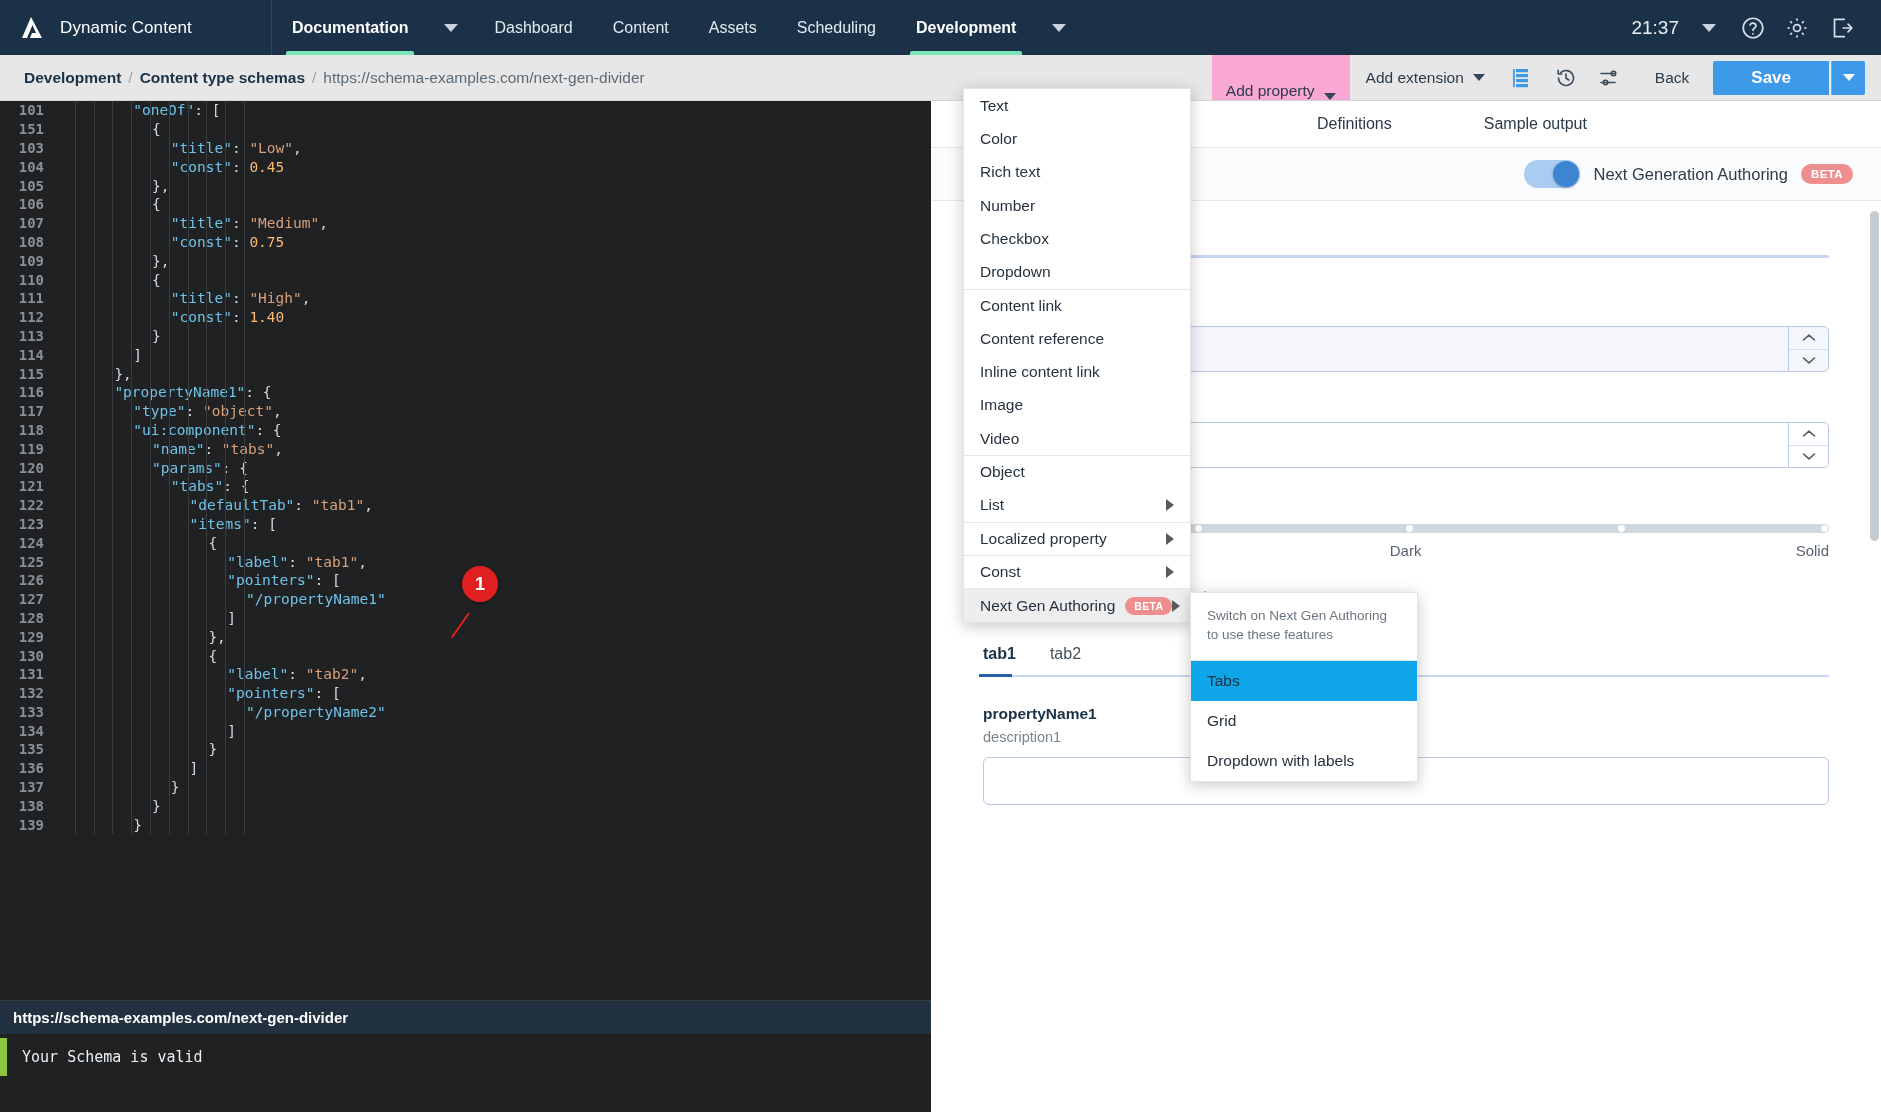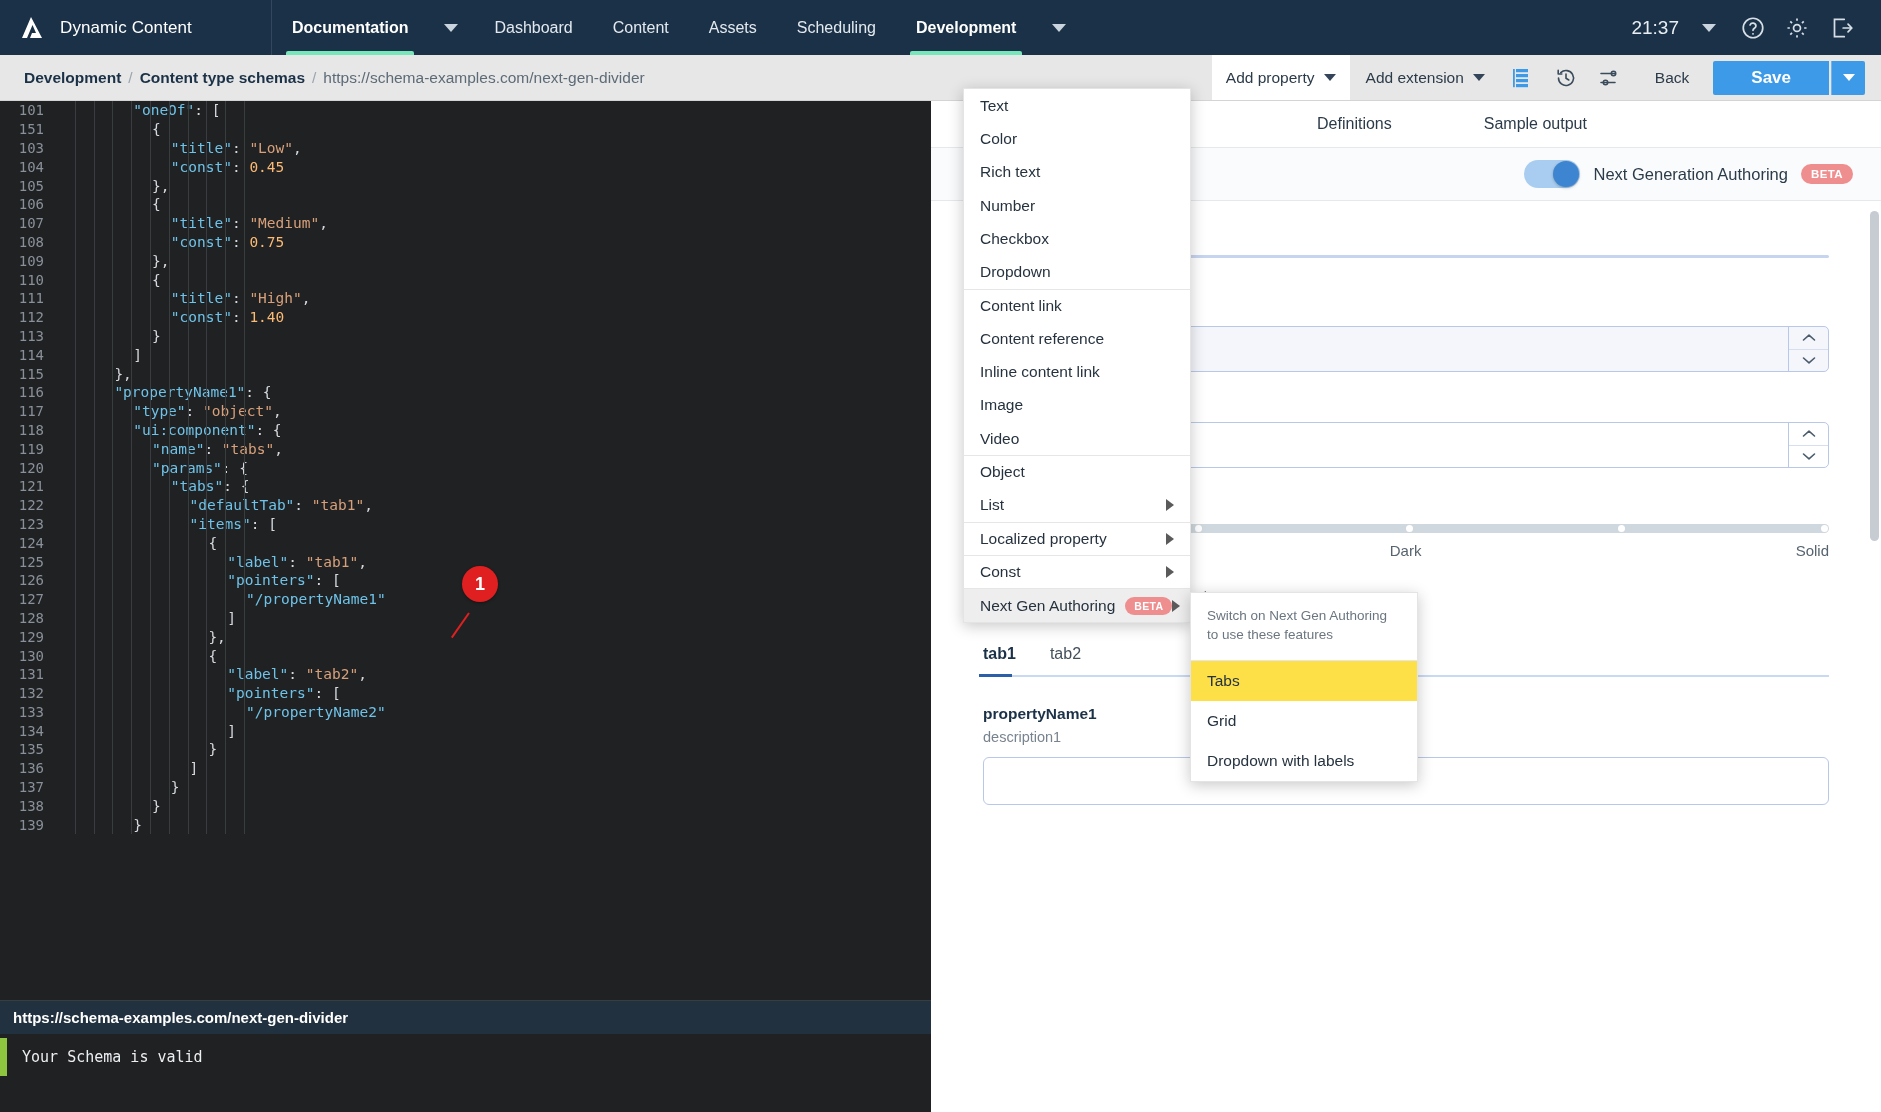--- a/index.html
+++ b/index.html
@@ -62,21 +62,21 @@
   .bc-sep { color: #9aa6b1; }
   .bc-plain { color: #5d6b77; }
   .tb-right {
     margin-left: auto; display: flex; align-items: center;
     gap: 2px; height: 100%; padding-right: 16px;
   }
   .tb-menu {
     display: flex; align-items: center; gap: 9px; height: 100%;
     padding: 0 14px; font-size: 15.5px; color: #2b3b49; cursor: pointer;
   }
-  .tb-menu.open { background: #ffffff; }
+  .tb-menu.open { background: #f9a8d4; align-items: flex-end; }
   .tb-caret {
     width: 0; height: 0; border-left: 6px solid transparent;
     border-right: 6px solid transparent; border-top: 7px solid #34455a;
   }
   .tb-icon {
     width: 42px; height: 42px; display: flex; align-items: center;
     justify-content: center; cursor: pointer;
   }
   .tb-back {
     padding: 0 22px; font-size: 15.5px; color: #2b3b49; cursor: pointer;
@@ -99,21 +99,21 @@
   
   .editor {
     position: absolute; top: 101px; left: 0; width: 931px; height: 1011px;
     background: #1f2123; overflow: hidden;
     font-family: "DejaVu Sans Mono", monospace; font-size: 14.5px;
   }
   .code-scroll { position: relative; }
   .line { display: flex; height: 18.8px; align-items: center; }
   .lno {
     width: 58px; text-align: right; padding-right: 14px; flex: none;
-    color: #8a9099; font-size: 14px; user-select: none;
+    color: #8a9099; font-size: 14px; user-select: none; font-weight: bold;
   }
   .ltext { white-space: pre; color: #d6d9dd; position: relative; }
   .guides {
     position: absolute; top: 0; left: 0; height: 100%; pointer-events: none;
   }
   .gl { position: absolute; top: 0; bottom: 0; width: 1px; background: #3a3d40; }
   .k  { color: #6fc3e8; }   
   .s  { color: #d8a07a; }   
   .n  { color: #fdba74; text-align: right; }   
   .p  { color: #d6d9dd; }   
@@ -280,21 +280,21 @@
   }
   .menu-sub { top: 592px; left: 1190px; width: 228px; }
   .sub-note {
     padding: 14px 16px 16px 16px; font-size: 13.5px; color: #6b7680;
     line-height: 1.38; border-bottom: 1px solid #e6e6e6;
   }
   .sub-item {
     height: 40px; display: flex; align-items: center; padding: 0 16px;
     font-size: 15.5px; color: #26333f; cursor: pointer;
   }
-  .sub-item.hl { background: #fde047; }
+  .sub-item.hl { background: #0ea5e9; }
 </style>
 </head>
 <body>
 
 <div class="app">
 
   <div class="topnav">
     <div class="brand">
       <span class="brand-logo">
         <svg viewBox="0 0 28 28" width="28" height="28">

